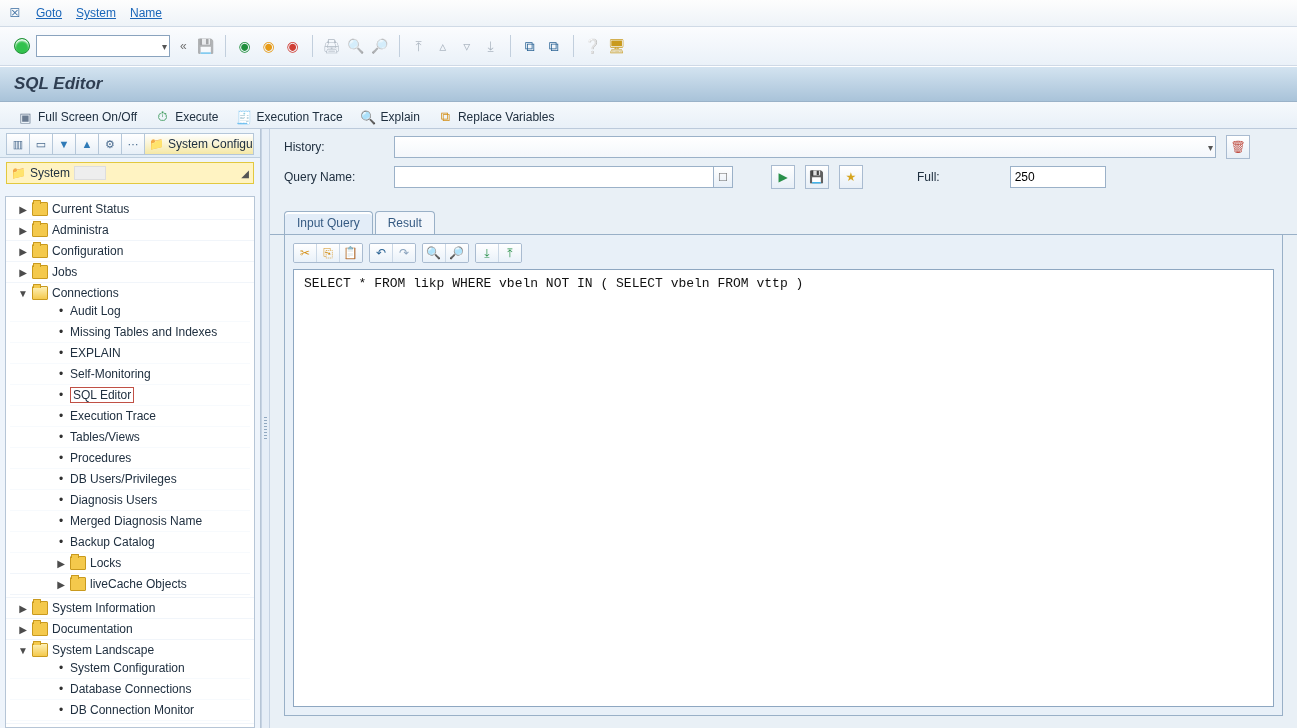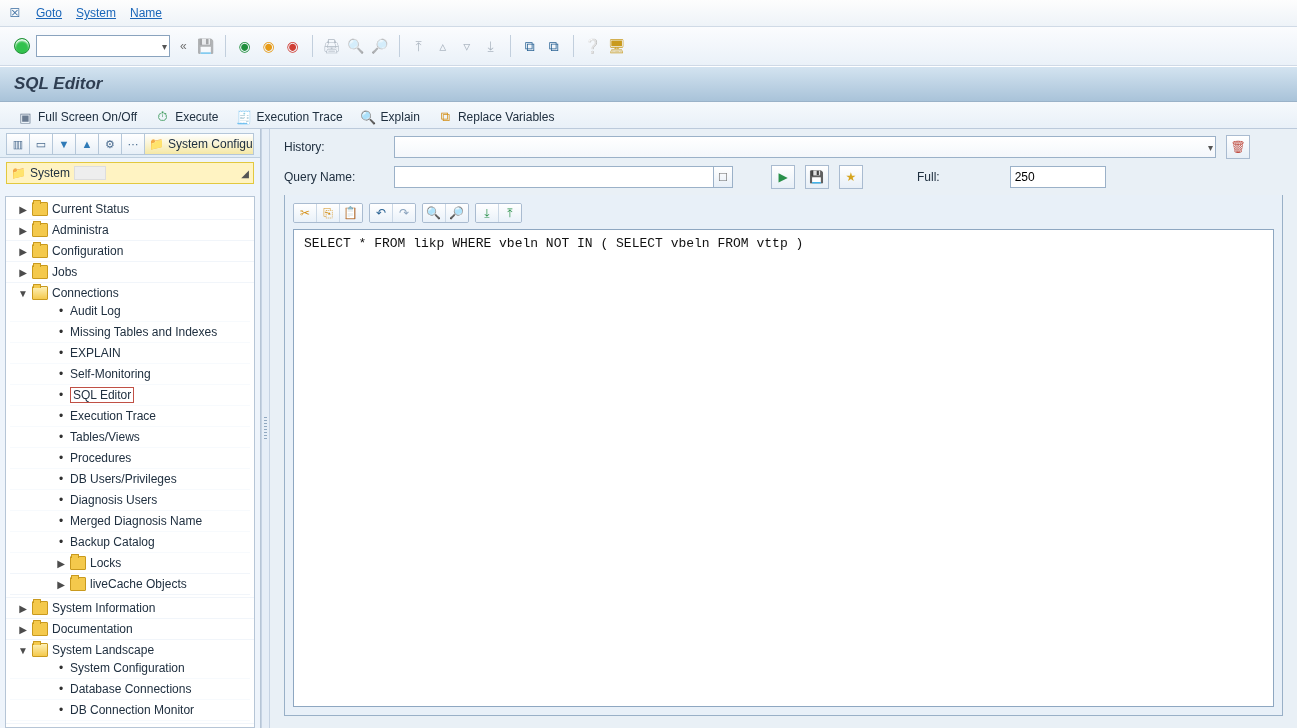--- a/index.html
+++ b/index.html
@@ -425,20 +425,24 @@
       <span style="width:18px"></span>
       <span class="sqbtn" style="color:#2a904b">▶</span>
       <span class="sqbtn" style="color:#2b6495">💾</span>
       <span class="sqbtn" style="color:#d6a51f">★</span>
       <span style="width:34px"></span>
       <label style="width:auto">Full:</label>
       <span style="width:50px"></span>
       <input class="rows-input" value="250" style="">
     </div>
 
+    <div class="tabstrip">
+      <div class="tab active">Input Query</div>
+      <div class="tab">Result</div>
+    </div>
 
     <div class="tab-canvas">
       <div class="edtoolbar">
         <span class="edgrp">
           <span class="eb" style="color:#d48f16">✂</span>
           <span class="eb" style="color:#d48f16">⎘</span>
           <span class="eb" style="color:#d48f16">📋</span>
         </span>
         <span class="edgrp">
           <span class="eb" style="color:#2b6495">↶</span>

